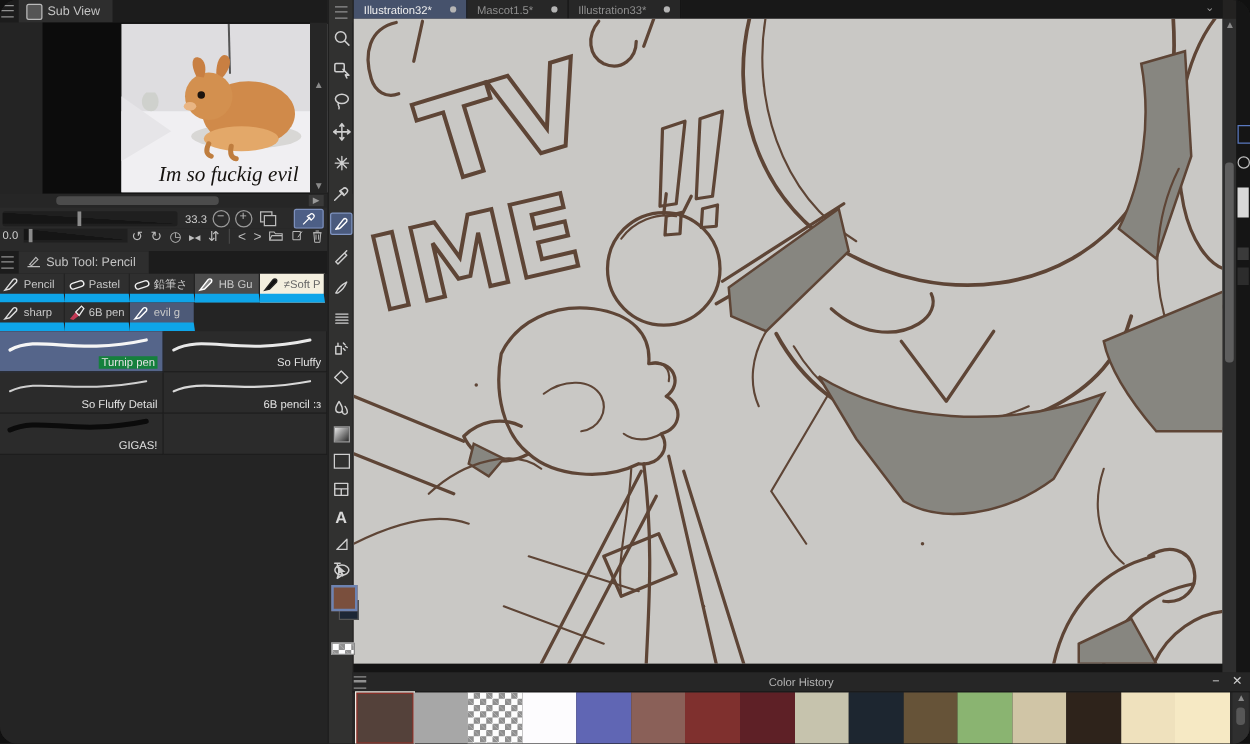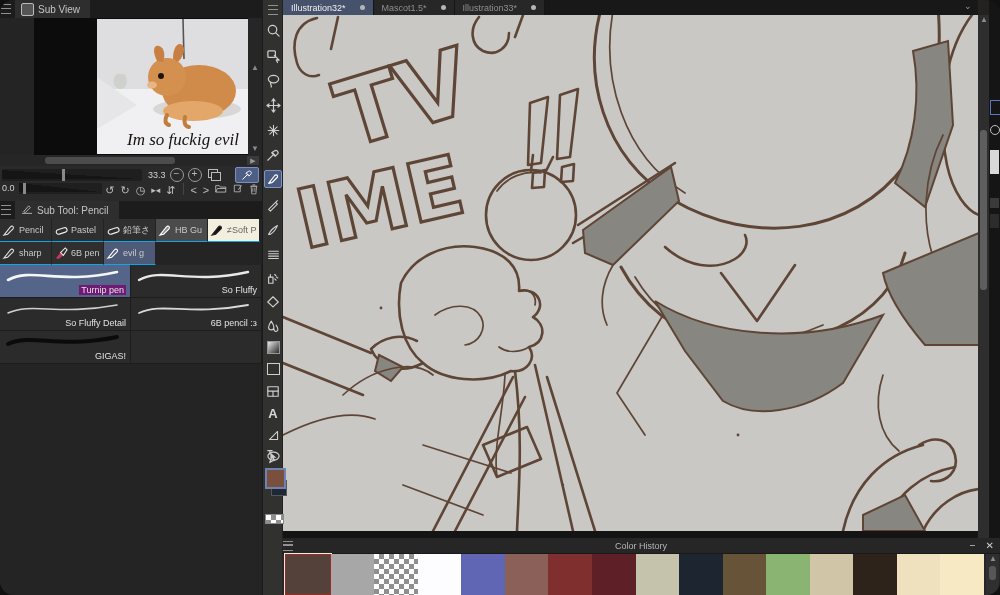--- a/index.html
+++ b/index.html
@@ -33,32 +33,32 @@
   .fit-ic i:first-child{left:0;top:0;} .fit-ic i:last-child{right:0;bottom:0;background:#2a2a2a;}
   .picker-btn{margin-left:auto;margin-right:3px;width:22px;height:14px;background:#4d5f86;border:1px solid #7d90bd;border-radius:2px;display:flex;align-items:center;justify-content:center;}
   .nav-ic{color:#bdbdbd;font-size:11px;margin:0 3px;line-height:14px;}
   .nav-ic.small{font-size:9px;}
   .rot-slider{position:relative;width:95px;height:11px;margin-left:4px;background:#1f1f1f;overflow:hidden;}
   .divider-v{width:1px;height:12px;background:#454545;margin:0 4px;}
   
   #subtool-header{position:absolute;left:0;top:201px;width:262px;height:18px;background:#1c1c1c;display:flex;align-items:center;}
   .pen-mini{width:12px;height:10px;position:relative;}
   .btn-row{position:absolute;left:0;width:262px;height:23px;display:flex;}
-  .tool-btn{flex:0 0 52px;height:23px;background:#2f2f2f;border-right:1px solid #232323;border-bottom:1px solid #0ea5e9;display:flex;align-items:center;gap:2px;padding-left:2px;box-sizing:border-box;overflow:hidden;color:#c9c9c9;}
+  .tool-btn{flex:0 0 52px;height:23px;background:#2f2f2f;border-right:1px solid #232323;border-bottom:7px solid #0ea5e9;display:flex;align-items:center;gap:2px;padding-left:2px;box-sizing:border-box;overflow:hidden;color:#c9c9c9;}
   .tool-btn.sel-gray{background:#4b4b4b;}
   .tool-btn.sel-blue{background:#4d5a78;}
   .tool-btn.light{background:#f3efdf;color:#666;}
   .tb-label{font-size:9px;white-space:nowrap;}
   .nib{width:15px;height:13px;flex:0 0 15px;}
   
   #brush-grid{position:absolute;left:0;top:265px;width:262px;height:99px;display:grid;grid-template-columns:131px 131px;grid-template-rows:33px 33px 33px;background:#272727;}
   .brush-cell{position:relative;border-right:1px solid #1d1d1d;border-bottom:1px solid #1d1d1d;background:#2b2b2b;}
   .brush-cell.sel{background:#55658a;}
   .brush-cell .bname{position:absolute;right:4px;bottom:2px;font-size:9px;color:#e2e2e2;}
-  .brush-cell.sel .bname{background:#701a75;padding:0 2px;}
+  .brush-cell.sel .bname{background:#15803d;padding:0 2px;}
   #addsub{position:absolute;left:0;top:376px;width:262px;text-align:center;color:#cccccc;font-size:10px;}
   .plus-ic{display:inline-block;width:11px;height:11px;border-radius:50%;background:#cfcfcf;color:#242424;font-size:10px;line-height:11px;font-weight:bold;vertical-align:-2px;margin-right:5px;}
   
   #toolbar{left:262px;top:0;width:20px;height:595px;background:#313130;border-left:1px solid #1a1a1a;}
   .tool-slot{position:absolute;left:1px;width:18px;height:18px;display:flex;align-items:center;justify-content:center;}
   .tool-slot.sel{background:#4a5a7d;border:1px solid #8095c2;border-radius:2px;box-sizing:border-box;}
   .tool-slot svg{stroke:#cfcfcf;fill:none;stroke-width:1.3;stroke-linecap:round;stroke-linejoin:round;}
   .grad-sq{width:11px;height:11px;background:linear-gradient(135deg,#e8e8e8,#2a2a2a);border:1px solid #999;}
   .rect-sq{width:11px;height:10px;border:1.3px solid #cfcfcf;}
   .a-glyph{color:#d8d8d8;font-size:13px;font-weight:bold;}

